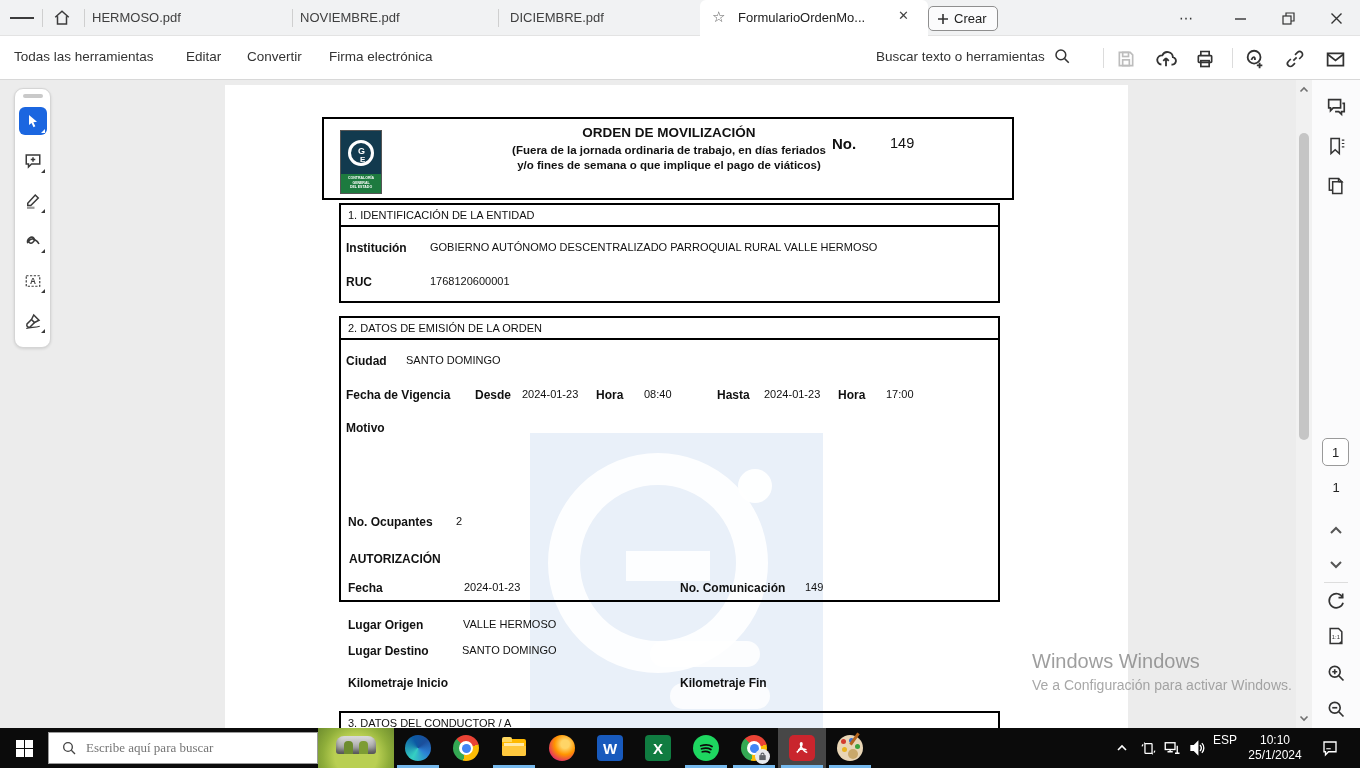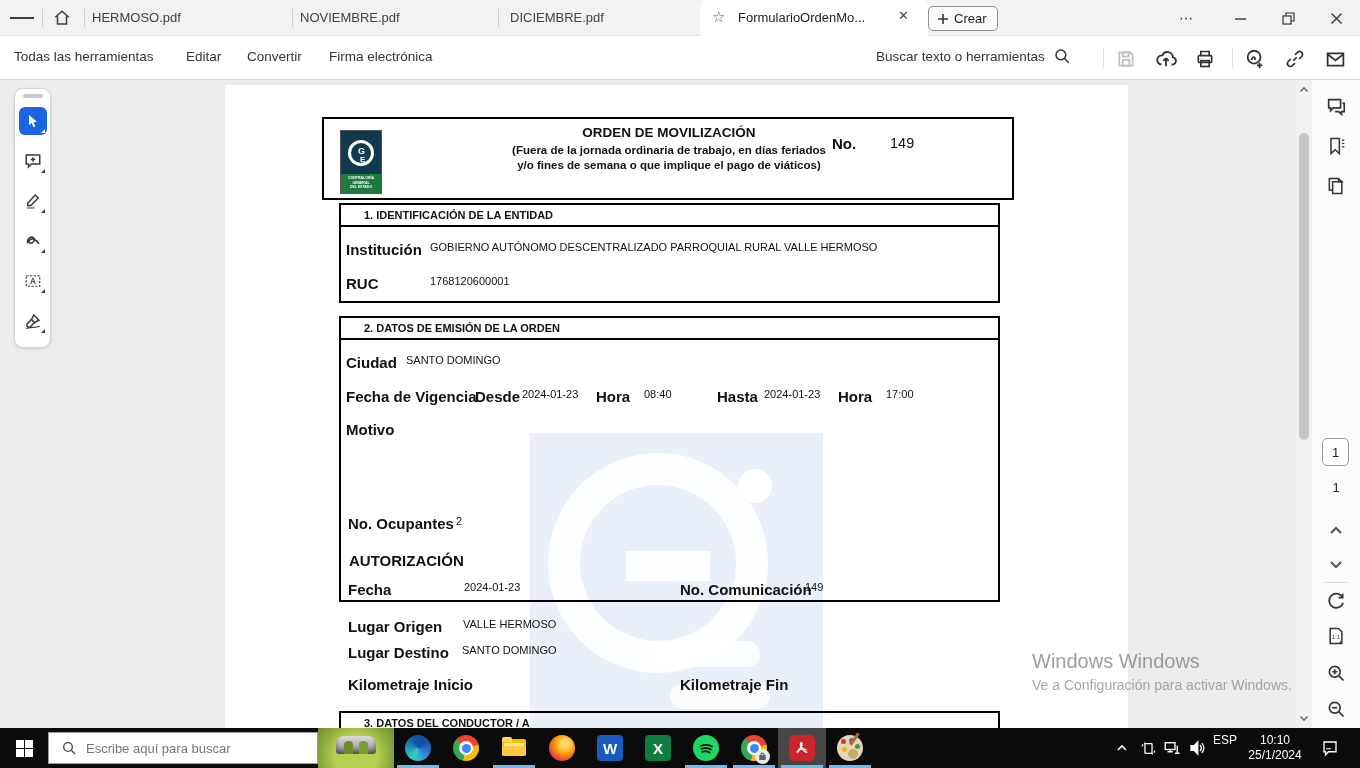--- a/index.html
+++ b/index.html
@@ -41,22 +41,22 @@
   
   .page { position:absolute; left:225px; top:5px; width:903px; height:643px; background:#ffffff; overflow:hidden; }
   .watermark { position:absolute; left:305px; top:348px; width:293px; height:300px; background:#e9f0f9; z-index:0; overflow:hidden; }
   .wm-ring { position:absolute; left:18px; top:20px; width:220px; height:220px; border:32px solid rgba(255,255,255,.9); border-radius:50%; }
   .wm-dot { position:absolute; left:208px; top:36px; width:34px; height:34px; background:rgba(255,255,255,.95); border-radius:50%; }
   .wm-bar { position:absolute; left:96px; top:118px; width:84px; height:30px; background:rgba(255,255,255,.9); }
   .wm-e { position:absolute; left:120px; top:208px; width:110px; height:26px; background:rgba(255,255,255,.85); border-radius:13px; }
   .wm-e2 { position:absolute; left:140px; top:250px; width:100px; height:26px; background:rgba(255,255,255,.8); border-radius:13px; }
 
   .docbox { position:absolute; border:2px solid #000; background:transparent; z-index:1; }
-  .sec-title { position:absolute; left:0; top:0; width:100%; height:22px; border-bottom:2px solid #000; font-size:11px; font-weight:bold; color:#111; padding:4px 0 0 23px; }
-  .lbl { position:absolute; font-size:15px; font-weight:bold; color:#111; white-space:nowrap; }
+  .sec-title { position:absolute; left:0; top:0; width:100%; height:22px; border-bottom:2px solid #000; font-size:11px; font-weight:normal; color:#111; padding:4px 0 0 7px; }
+  .lbl { position:absolute; font-size:12px; font-weight:bold; color:#111; white-space:nowrap; }
   .val { position:absolute; font-size:11px; color:#111; white-space:nowrap; }
 
   .hdr-title { position:absolute; left:110px; top:6px; width:470px; text-align:center; font-size:13.5px; font-weight:bold; color:#111; }
   .hdr-sub { position:absolute; left:80px; width:530px; text-align:center; font-size:11.5px; font-weight:bold; color:#111; }
   .hdr-no { position:absolute; top:16px; font-size:15px; font-weight:bold; color:#111; }
   .hdr-noval { position:absolute; top:16px; font-size:14.5px; color:#111; }
 
   .cge-logo { position:absolute; left:16px; top:11px; width:42px; height:64px; border:1px solid #555; }
   .cge-top { position:absolute; left:0; top:0; width:40px; height:44px; background:#123a4e; display:flex; align-items:center; justify-content:center; }
   .cge-ring { width:26px; height:26px; border:3px solid #fff; border-radius:50%; position:relative; }
@@ -79,21 +79,21 @@
   .activate { position:absolute; left:1032px; top:570px; z-index:5; pointer-events:none; }
   .activate .a1 { font-size:20px; color:#7e7e7e; opacity:.75; }
   .activate .a2 { font-size:14px; color:#8a8a8a; opacity:.75; margin-top:4px; }
 
   
   .taskbar { position:absolute; left:0; top:728px; width:1360px; height:40px; background:#0b0b0b; }
   .start { position:absolute; left:0; top:0; width:48px; height:40px; display:flex; align-items:center; justify-content:center; cursor:pointer; }
   .winlogo { display:grid; grid-template-columns:8px 8px; grid-template-rows:8px 8px; gap:1px; }
   .winlogo span { background:#fff; }
   .tb-search { position:absolute; left:48px; top:4px; width:270px; height:32px; background:#ffffff; border:1px solid #9a9a9a; display:flex; align-items:center; }
-  .tb-search input { border:none; outline:none; font-size:13px; color:#14532d; width:200px; background:transparent; font-family:Liberation Sans, sans-serif; }
+  .tb-search input { border:none; outline:none; font-size:13px; color:#14532d; width:200px; background:transparent; font-family:Liberation Serif, serif; }
   .widget { position:absolute; left:318px; top:0; width:76px; height:40px; background:radial-gradient(circle at 50% 70%, #b9cf52 0 45%, #8fae3a 70%, #6d8c2e); overflow:hidden; cursor:pointer; }
   .widget .metal { position:absolute; left:18px; top:8px; width:40px; height:18px; background:linear-gradient(#ddd,#8a8a8a); border-radius:8px 8px 3px 3px; box-shadow:inset 0 -4px 5px rgba(0,0,0,.4); }
   .widget .metal:before { content:""; position:absolute; left:8px; top:5px; width:9px; height:13px; background:#6d8c2e; border-radius:4px 4px 0 0; }
   .widget .metal:after { content:""; position:absolute; left:23px; top:5px; width:9px; height:13px; background:#7d9c34; border-radius:4px 4px 0 0; }
   .slot { position:absolute; top:0; width:48px; height:40px; display:flex; align-items:center; justify-content:center; cursor:pointer; }
   .slot.open:after { content:""; position:absolute; left:3px; bottom:0; width:42px; height:3px; background:#76b9ed; }
   .slot.activeapp { background:#474747; }
   .appic { width:26px; height:26px; position:relative; }
   .circle { border-radius:50%; width:26px; height:26px; }
   .tray-ic { position:absolute; top:0; width:24px; height:40px; display:flex; align-items:center; justify-content:center; color:#fff; cursor:pointer; }

